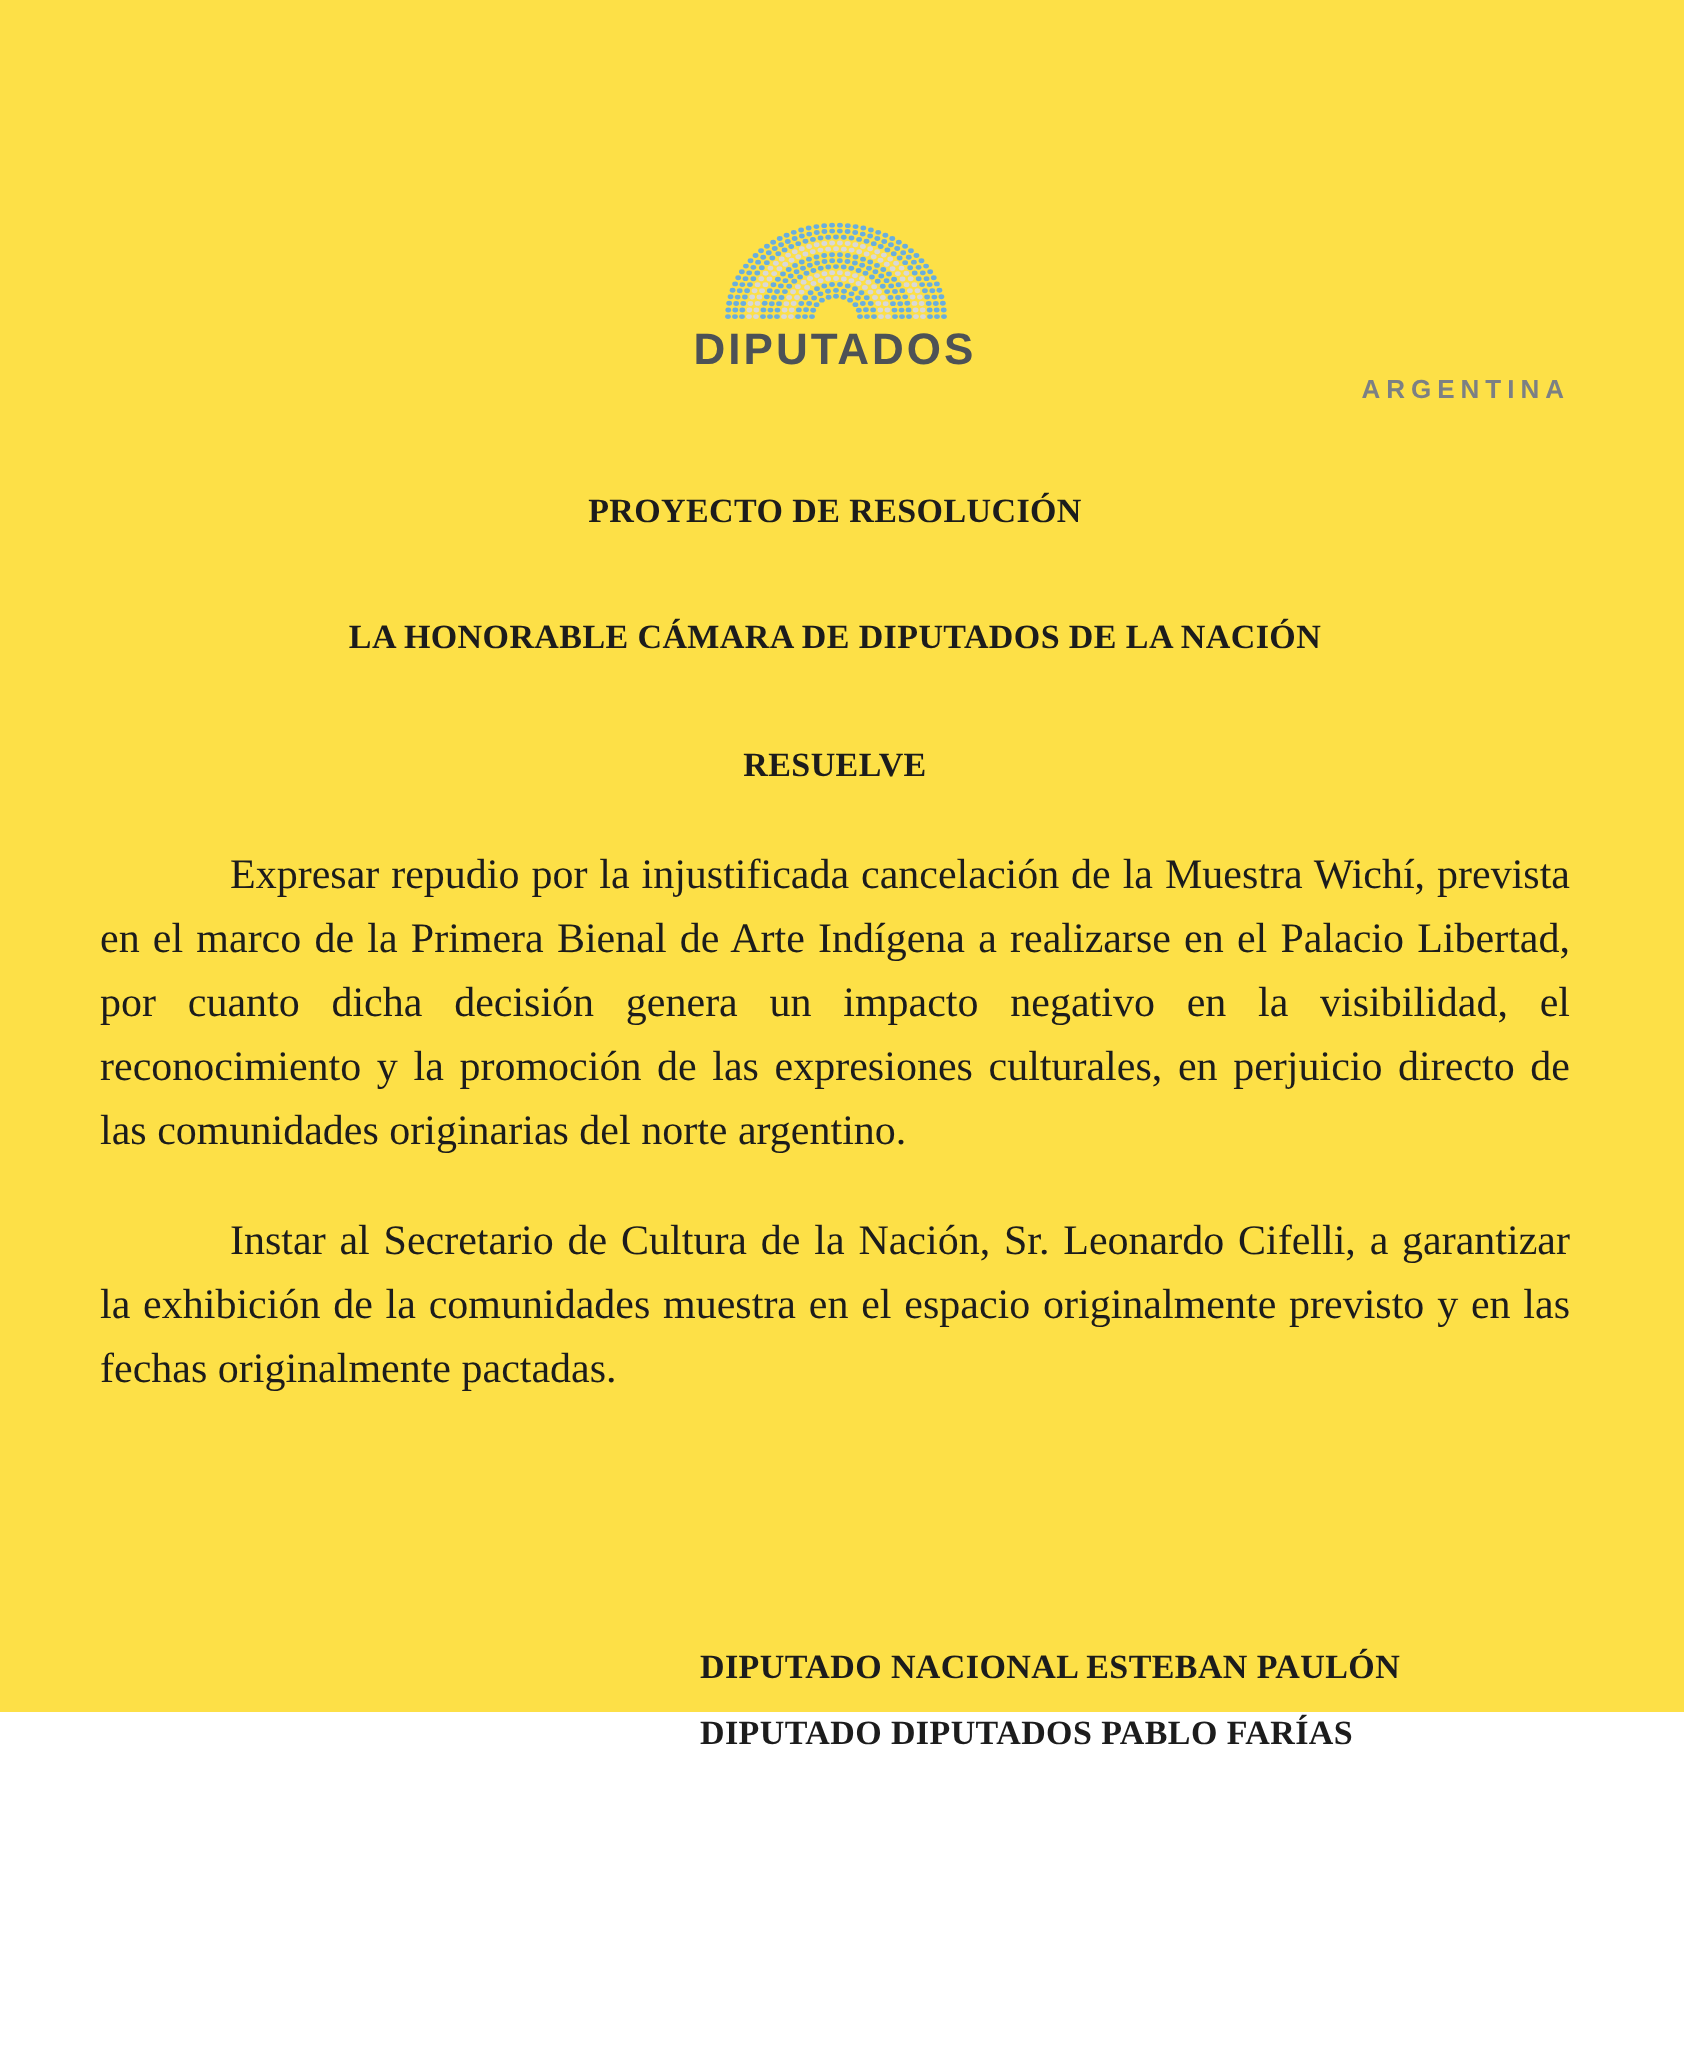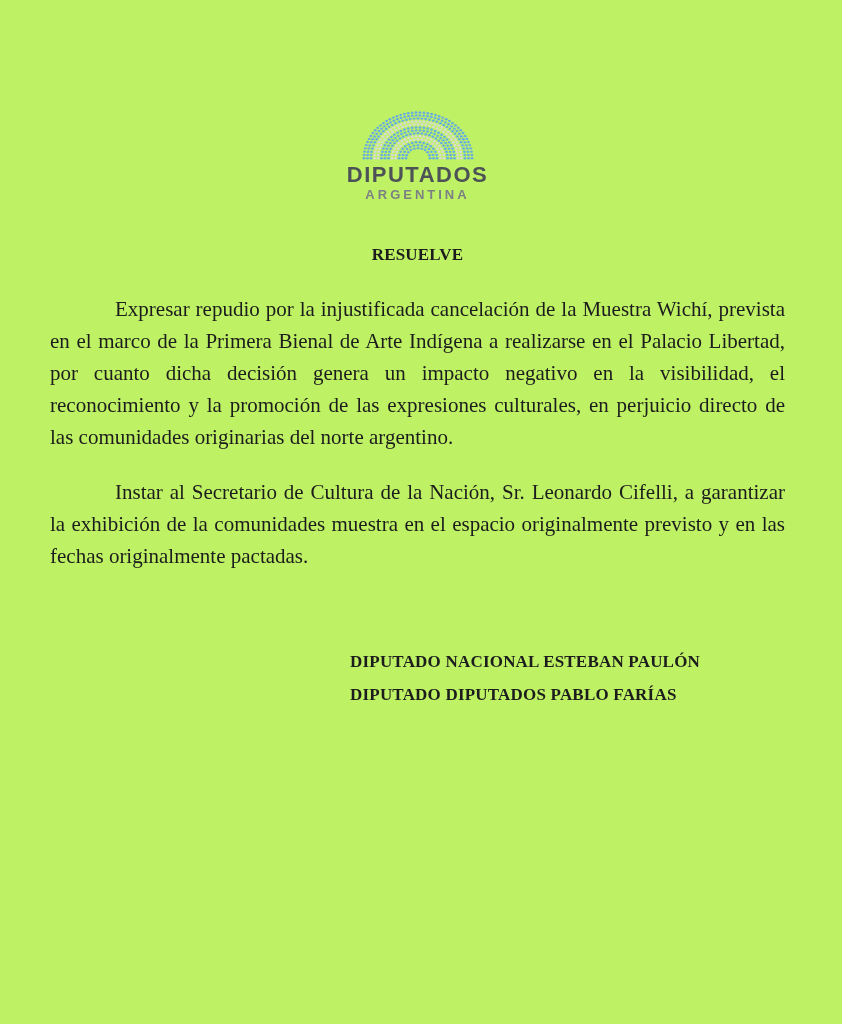--- a/index.html
+++ b/index.html
@@ -6,25 +6,25 @@
     margin: 0;
     padding: 0;
     width: 842px;
     height: 1024px;
     background: #ffffff;
     overflow: hidden;
   }
   .page {
     box-sizing: border-box;
     width: 842px;
-    height: 1024px;
+    height: 856px;
     padding: 110px 57px 0 50px;
     font-family: "Liberation Serif", serif;
     color: #1c1c1c;
-    background: #bef264;
+    background: #fde047;
   }
   .logo {
     text-align: center;
     line-height: 1;
   }
   .logo svg {
     display: block;
     margin: 0 auto;
   }
   .logo-name {
@@ -33,20 +33,21 @@
     font-size: 22px;
     font-weight: 600;
     letter-spacing: 1.5px;
   }
   .logo-sub {
     margin-top: 2px;
     font-family: "Liberation Sans", sans-serif;
     font-size: 13px;
     font-weight: 600;
     letter-spacing: 3px;
+    text-align: right;
   }
   h1, h2, h3 {
     margin: 0;
     text-align: center;
     font-size: 17px;
     font-weight: bold;
     line-height: 20px;
     letter-spacing: 0.2px;
   }
   h1 { margin-top: 45px; }
@@ -55,21 +56,21 @@
   .body-par {
     margin: 0;
     font-size: 21px;
     line-height: 32px;
     text-align: justify;
     text-indent: 65px;
   }
   .body-par.first  { margin-top: 28px; }
   .body-par.second { margin-top: 23px; }
   .signatures {
-    margin-top: 73px;
+    margin-top: 117px;
     margin-left: 300px;
     font-size: 17px;
     font-weight: bold;
     line-height: 33px;
     letter-spacing: 0.2px;
   }
 </style>
 </head>
 <body>
 
@@ -433,21 +434,23 @@
         <circle cx="107.71" cy="41.44" r="1.45" fill="#69aede"></circle>
         <circle cx="108.71" cy="45.26" r="1.45" fill="#69aede"></circle>
         <circle cx="109.42" cy="49.14" r="1.45" fill="#69aede"></circle>
         <circle cx="109.86" cy="53.06" r="1.45" fill="#69aede"></circle>
         <circle cx="110.00" cy="57.00" r="1.45" fill="#69aede"></circle>
       </svg>
     <div class="logo-name" style="color: rgb(77, 82, 86);">DIPUTADOS</div>
     <div class="logo-sub" style="color: rgb(124, 128, 132);">ARGENTINA</div>
   </header>
 
-
+  <h1>PROYECTO DE RESOLUCIÓN</h1>
+
+  <h2>LA HONORABLE CÁMARA DE DIPUTADOS DE LA NACIÓN</h2>
 
   <h3>RESUELVE</h3>
 
   <p class="body-par first">Expresar repudio por la injustificada cancelación de la Muestra Wichí, prevista en el marco de la Primera Bienal de Arte Indígena a realizarse en el Palacio Libertad, por cuanto dicha decisión genera un impacto negativo en la visibilidad, el reconocimiento y la promoción de las expresiones culturales, en perjuicio directo de las comunidades originarias del norte argentino.</p>
 
   <p class="body-par second">Instar al Secretario de Cultura de la Nación, Sr. Leonardo Cifelli, a garantizar la exhibición de la comunidades muestra en el espacio originalmente previsto y en las fechas originalmente pactadas.</p>
 
   <div class="signatures">
     <div>DIPUTADO NACIONAL ESTEBAN PAULÓN</div>
     <div>DIPUTADO DIPUTADOS PABLO FARÍAS</div>

